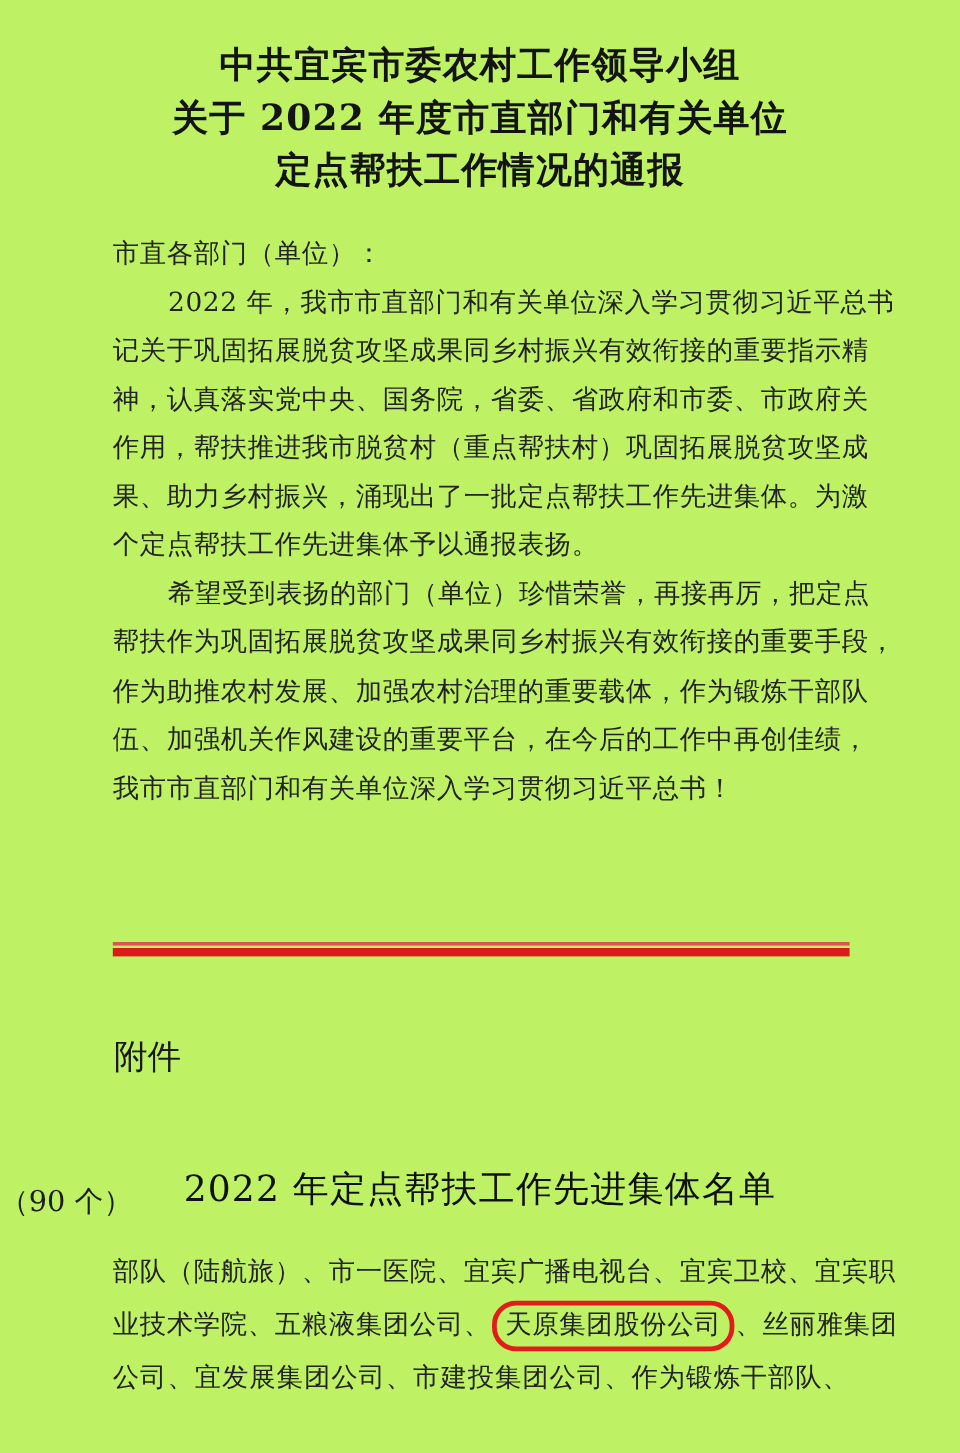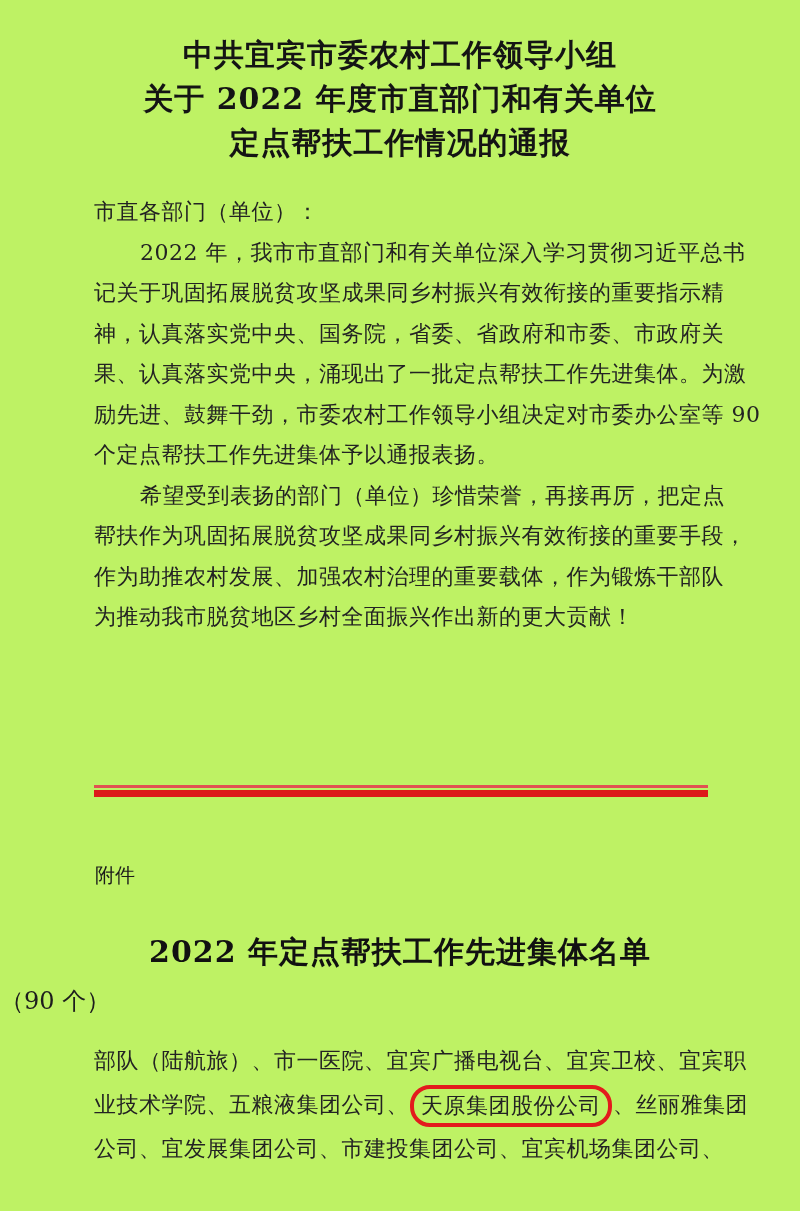--- a/index.html
+++ b/index.html
@@ -44,30 +44,30 @@
   
   .red-rule { position: absolute; left: 94px; top: 785px; width: 614px; }
   .red-rule .thin  { height: 3px; }
   .red-rule .gap   { height: 2px; background: transparent; }
   .red-rule .thick { height: 7px; }
   
   .attachment-label {
     position: absolute;
     left: 95px; top: 862px;
     font-family: "DejaVu Sans", "Liberation Sans", sans-serif;
-    font-size: 20px;
+    font-size: 28px;
     font-weight: 500;
     color: #1a1a1a;
   }
   
   .appendix-title {
     position: absolute;
-    top: 930px; left: 0; width: 100%;
+    top: 970px; left: 0; width: 100%;
     text-align: center;
-    font-weight: bold;
+    font-weight: normal;
     font-size: 30px;
     line-height: 44px;
     color: #111;
     letter-spacing: 1px;
   }
   .appendix-count {
     position: absolute;
     top: 986px; left: 0; width: 100%;
     text-align: left;
     font-size: 24px;
@@ -107,41 +107,42 @@
     <div>中共宜宾市委农村工作领导小组</div>
     <div>关于 2022 年度市直部门和有关单位</div>
     <div>定点帮扶工作情况的通报</div>
   </div>
 
   <div class="body-block">
     <div class="body-line no-just">市直各部门（单位）：</div>
     <div class="body-line indent">2022 年，我市市直部门和有关单位深入学习贯彻习近平总书</div>
     <div class="body-line">记关于巩固拓展脱贫攻坚成果同乡村振兴有效衔接的重要指示精</div>
     <div class="body-line">神，认真落实党中央、国务院，省委、省政府和市委、市政府关</div>
-    <div class="body-line">果、认真落实党中央，涌现出了一批定点帮扶工作先进集体。为激</div>
-    <div class="body-line">励先进、鼓舞干劲，市委农村工作领导小组决定对市委办公室等 90</div>
+    <div class="body-line">作用，帮扶推进我市脱贫村（重点帮扶村）巩固拓展脱贫攻坚成</div>
+    <div class="body-line">果、助力乡村振兴，涌现出了一批定点帮扶工作先进集体。为激</div>
     <div class="body-line no-just">个定点帮扶工作先进集体予以通报表扬。</div>
     <div class="body-line indent">希望受到表扬的部门（单位）珍惜荣誉，再接再厉，把定点</div>
     <div class="body-line">帮扶作为巩固拓展脱贫攻坚成果同乡村振兴有效衔接的重要手段，</div>
     <div class="body-line">作为助推农村发展、加强农村治理的重要载体，作为锻炼干部队</div>
-    <div class="body-line no-just">为推动我市脱贫地区乡村全面振兴作出新的更大贡献！</div>
+    <div class="body-line">伍、加强机关作风建设的重要平台，在今后的工作中再创佳绩，</div>
+    <div class="body-line no-just">我市市直部门和有关单位深入学习贯彻习近平总书！</div>
   </div>
 
   <div class="red-rule">
     <div class="thin" style="background: rgb(224, 82, 82);"></div>
     <div class="gap"></div>
     <div class="thick" style="background: rgb(220, 26, 26);"></div>
   </div>
 
   <div class="attachment-label">附件</div>
 
   <div class="appendix-title">2022 年定点帮扶工作先进集体名单</div>
   <div class="appendix-count">（90 个）</div>
 
   <div class="list-block">
     <div class="list-line">部队（陆航旅）、市一医院、宜宾广播电视台、宜宾卫校、宜宾职</div>
     <div class="list-line">
       <span>业技术学院、五粮液集团公司、</span><span class="highlight-box" style="border-color: rgb(227, 27, 29); border-radius: 20px;"><span>天原集团股份公司</span></span><span>、丝丽雅集团</span>
     </div>
-    <div class="list-line">公司、宜发展集团公司、市建投集团公司、宜宾机场集团公司、</div>
+    <div class="list-line">公司、宜发展集团公司、市建投集团公司、作为锻炼干部队、</div>
   </div>
 
 </div>
 
 </body></html>

